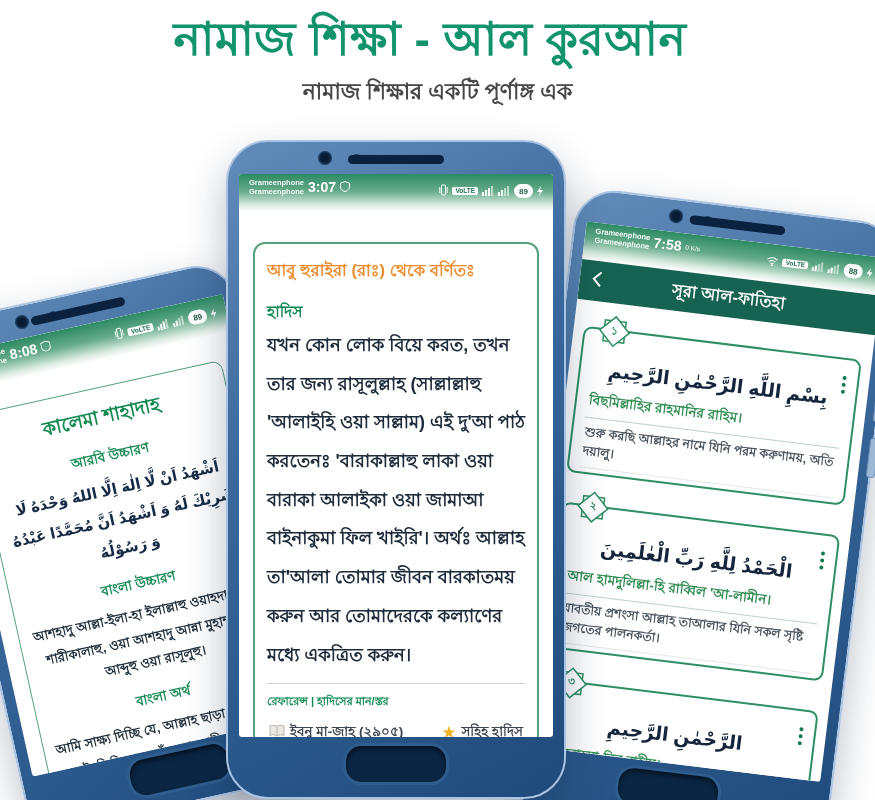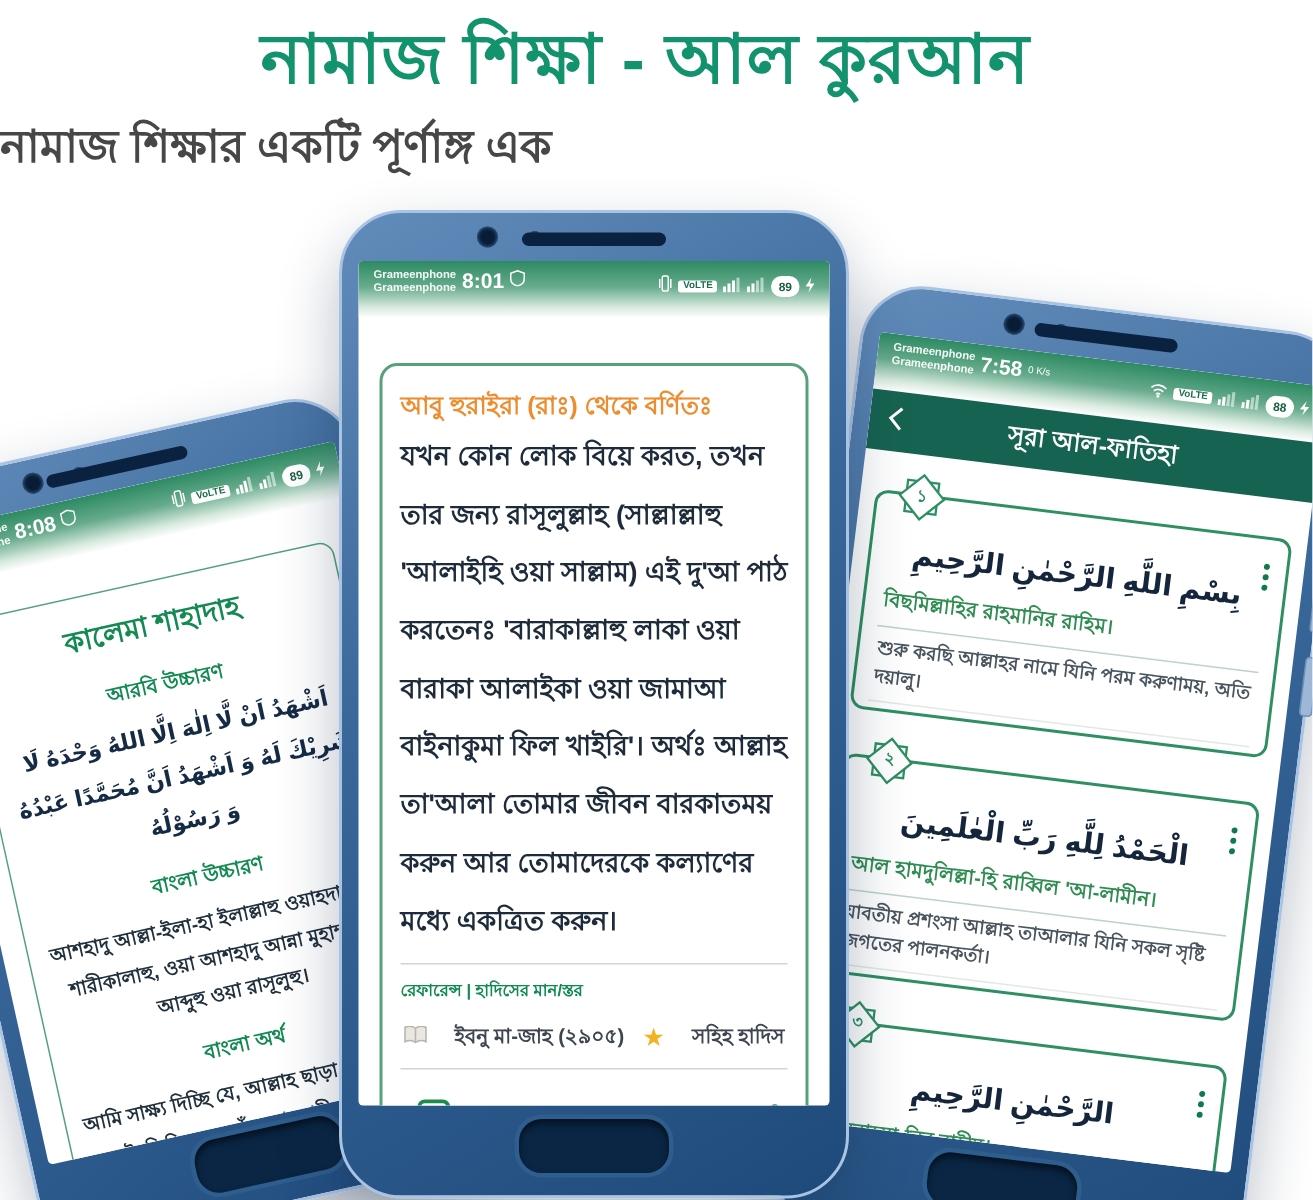--- a/index.html
+++ b/index.html
@@ -2,22 +2,22 @@
 <html><head>
 <meta charset="utf-8">
 <style>
   html,body{margin:0;padding:0;background:#fff;}
   .canvas{position:relative;width:875px;height:800px;overflow:hidden;background:#fff;
           font-family:"Liberation Sans","DejaVu Sans",sans-serif;}
 
   
   .main-title{position:absolute;top:4px;left:0;right:15px;text-align:center;
               font-size:46px;font-weight:bold;color:#12936d;letter-spacing:.5px;}
-  .main-subtitle{position:absolute;top:74px;left:0;right:0;
-              font-size:30px;font-weight:bold;color:#474747;}
+  .main-subtitle{position:absolute;top:74px;left:0;right:0;text-align:center;
+              font-size:22px;font-weight:bold;color:#474747;}
 
   
   .phone{position:absolute;border-radius:42px;
          background:linear-gradient(150deg,#628cba 0%,#3a689b 40%,#1e4a7b 100%);
          border:2px solid #a9c3e2;box-shadow:0 18px 40px rgba(15,35,65,.30);}
   .screen{position:absolute;left:11px;right:11px;top:32px;bottom:60px;
           background:#fff;border-radius:3px;overflow:hidden;}
   .cam{position:absolute;border-radius:50%;background:#081c35;box-shadow:inset 0 0 3px #4a7ab0;}
   .cam.c1{width:14px;height:14px;top:9px;}
   .cam.c2{width:9px;height:9px;top:12px;}
@@ -47,21 +47,21 @@
   #phone-center{left:226px;top:140px;width:336px;height:655px;z-index:3;}
   .hadith-card{margin:30px 14px 0;border:2px solid #55a17c;border-radius:12px;
                background:#fff;padding:14px 12px 8px;text-align:left;}
   .hadith-title{color:#ee8d2f;font-size:16.5px;font-weight:bold;}
   .hadith-kind{color:#128a52;font-size:15.5px;font-weight:bold;margin-top:15px;}
   .hadith-body{color:#1d2b3a;font-size:18px;line-height:2.15;font-weight:bold;}
   .hr{border-top:1px solid #cfd4d8;margin:9px 0;}
   .ref-head{color:#0f8a50;font-size:11px;font-weight:bold;margin:2px 0 9px;}
   .ref-row{display:flex;justify-content:space-between;align-items:center;
            font-size:13.5px;color:#3c4550;font-weight:bold;padding:0 2px;}
-  .ref-left,.ref-right{display:flex;align-items:center;gap:18px;}
+  .ref-left,.ref-right{display:flex;align-items:center;gap:5px;}
   .star-glyph{color:#f4b223;font-size:17px;line-height:1;}
   .actions{display:flex;justify-content:space-between;align-items:center;padding:8px 2px 2px;}
 
   
   #phone-left{left:-88px;top:258px;width:312px;height:520px;z-index:2;
               transform:rotate(-12.5deg);transform-origin:100% 0;}
   #phone-left .screen{bottom:58px;}
   .kalima-card{margin:26px 16px 0;border:1.5px solid #55a17c;border-radius:10px;
                background:#fff;padding:14px 10px 10px;text-align:center;}
   .kalima-title{color:#128a52;font-size:19px;font-weight:bold;}
@@ -269,21 +269,21 @@
     <div class="cam c1" style="left:90px"></div>
     <div class="cam c2" style="left:124px"></div>
     <div class="speaker"></div>
     <div class="screen">
       <div class="statusbar">
         <div class="sb-left">
           <div class="carrier">
             <div>Grameenphone</div>
             <div>Grameenphone</div>
           </div>
-          <span class="sb-time">8:01</span>
+          <span class="sb-time">3:07</span>
           <span><svg width="10" height="11" viewBox="0 0 10 11">
                 <path d="M5 .5 L9.5 2.2 V6 C9.5 8.3 7.6 10 5 10.6 C2.4 10 .5 8.3 .5 6 V2.2 Z" fill="none" stroke="#fff"></path>
               </svg></span>
         </div>
         <div class="sb-right">
           <span><svg width="9" height="12" viewBox="0 0 9 12">
                 <rect x="2.5" y="1" width="4" height="10" rx="1" fill="none" stroke="#fff"></rect>
                 <path d="M.8 3 V9 M8.2 3 V9" stroke="#fff" fill="none"></path>
               </svg></span>
           <span class="volte">VoLTE</span>
@@ -303,20 +303,21 @@
               <b>89</b>
             </span>
           <span><svg width="6" height="10">
                 <path d="M4 0 L0 6 H3 L2 10 L6 4 H3 Z" fill="#fff"></path>
               </svg></span>
         </div>
       </div>
 
       <div class="hadith-card">
         <div class="hadith-title">আবু হুরাইরা (রাঃ) থেকে বর্ণিতঃ</div>
+        <div class="hadith-kind">হাদিস</div>
         <div class="hadith-body">যখন কোন লোক বিয়ে করত, তখন তার জন্য রাসূলুল্লাহ (সাল্লাল্লাহু 'আলাইহি ওয়া সাল্লাম) এই দু'আ পাঠ করতেনঃ 'বারাকাল্লাহু লাকা ওয়া বারাকা আলাইকা ওয়া জামাআ বাইনাকুমা ফিল খাইরি'। অর্থঃ আল্লাহ তা'আলা তোমার জীবন বারকাতময় করুন আর তোমাদেরকে কল্যাণের মধ্যে একত্রিত করুন।</div>
         <div class="hr"></div>
         <div class="ref-head">রেফারেন্স | হাদিসের মান/স্তর</div>
         <div class="ref-row">
           <span class="ref-left">
             <span><svg width="16" height="12" viewBox="0 0 16 12">
                   <path d="M1 1 C3 0 6 0 8 1.5 C10 0 13 0 15 1 V10.5 C13 9.5 10 9.5 8 11 C6 9.5 3 9.5 1 10.5 Z" fill="#eae6e2" stroke="#b9b2ac"></path>
                   <line x1="8" y1="1.5" x2="8" y2="11" stroke="#b9b2ac"></line>
                 </svg></span>
             <span>ইবনু মা-জাহ (২৯০৫)</span>

